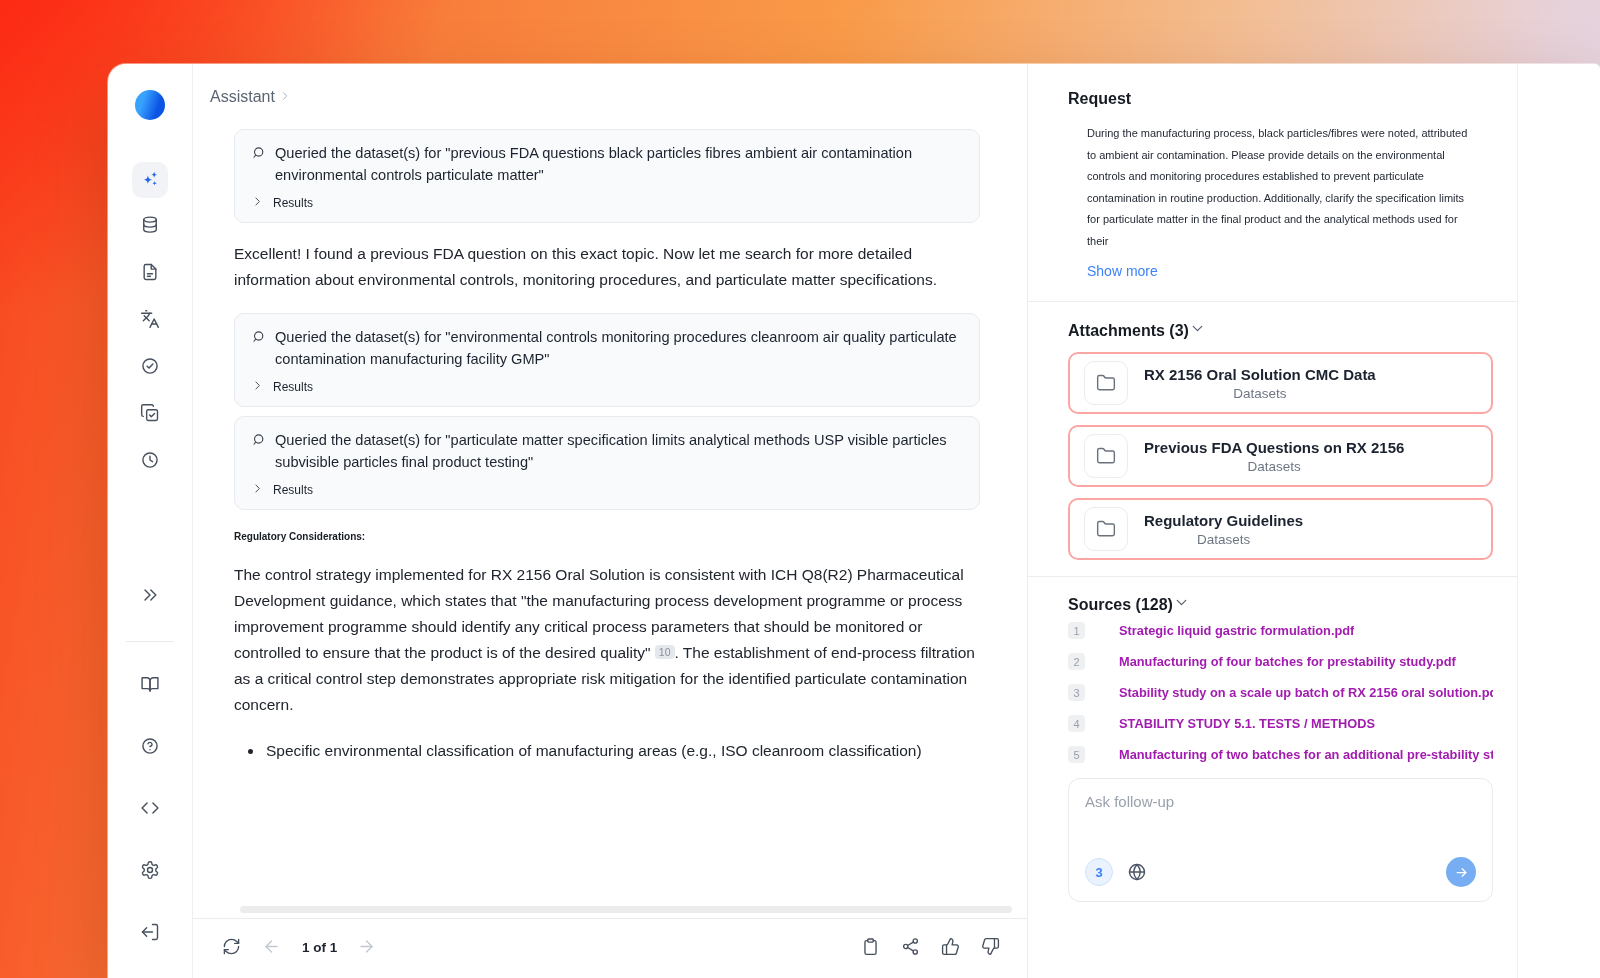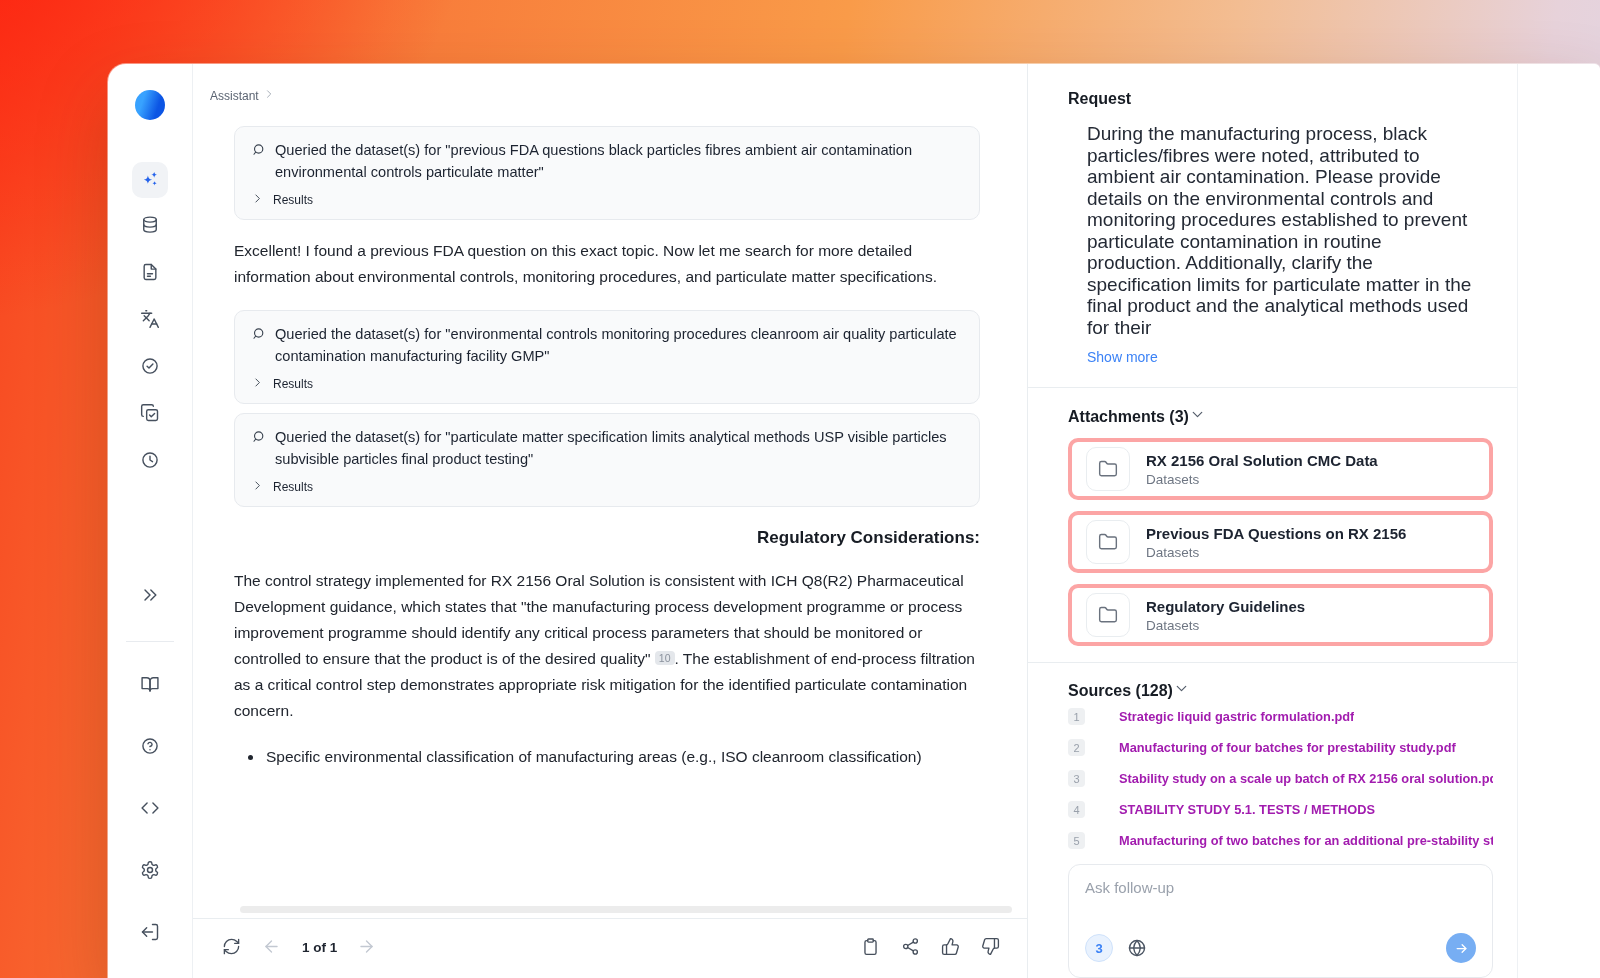--- a/index.html
+++ b/index.html
@@ -24,34 +24,34 @@
   .nav { display:flex; flex-direction:column; gap:11px; align-items:center; }
   .nav-cell { width:36px; height:36px; border-radius:10px; display:flex; align-items:center;
               justify-content:center; color:#46505e; cursor:pointer; }
   .nav-cell.selected { background:#f1f3f6; color:var(--color-accent,#2563eb); }
   .nav-cell svg { width:20px; height:20px; }
   .sidebar-bottom { margin-top:auto; display:flex; flex-direction:column; gap:26px; align-items:center; }
   .side-divider { width:48px; height:1px; background:#e8ebef; }
   .icon-stroke { fill:none; stroke:currentColor; stroke-width:1.7; stroke-linecap:round; stroke-linejoin:round; }
   
   .main { width:834px; flex:none; display:flex; flex-direction:column; position:relative; background:#fff; }
-  .breadcrumb { padding:24px 0 0 17px; display:flex; align-items:center; gap:4px;
-                font-size:12px; color:#5b6472; }
+  .breadcrumb { padding:24px 0 0 17px; display:flex; gap:4px;
+                font-size:16px; color:#5b6472; }
   .breadcrumb svg { width:12px; height:12px; color:#9aa2ad; }
   .content { flex:1 1 auto; overflow:hidden; padding:23px 47px 0 41px; }
   .query-box { background:#f9fafb; border:1px solid #e7eaee; border-radius:10px;
                padding:12px 16px 10px; margin-bottom:18px; }
   .query-line { display:flex; gap:8px; }
   .query-line svg { width:16px; height:16px; flex:none; margin-top:3px; color:#39424f; }
   .query-text { font-size:14.6px; line-height:22px; color:#1c2330; }
   .results-row { display:flex; align-items:center; gap:9px; margin-top:8px; cursor:pointer; }
   .results-row svg { width:13px; height:13px; color:#39424f; }
   .results-label { font-size:12px; color:#1c2330; }
   .msg-para { font-size:15.5px; line-height:26px; color:#20252e; margin:0 0 20px; }
-  .msg-heading { font-size:17px; font-weight:700; color:#171c24; margin:21px 0 20px;text-align:right; }
+  .msg-heading { font-size:10px; font-weight:700; color:#171c24; margin:21px 0 20px; }
   .citation-badge { display:inline-block; background:#e4e7eb; color:#8a919c; font-size:10.5px;
                     line-height:14px; padding:0 4px; border-radius:4px; vertical-align:2px; }
   .bullet-list { margin:0 0 0 30px; }
   .bullet-list li { font-size:15.5px; line-height:26px; color:#20252e; padding-left:2px; }
   .hscrollbar { position:absolute; left:47px; bottom:65px; width:772px; height:7px;
                 background:#ececec; border-radius:4px; }
   .toolbar { flex:none; height:60px; border-top:1px solid #e9edf0; display:flex; align-items:center;
              padding:0 26px 3px 29px; }
   .toolbar-left { display:flex; align-items:center; gap:20px; }
   .toolbar-right { margin-left:auto; display:flex; align-items:center; gap:20px; }
@@ -60,25 +60,25 @@
   .tb-btn.disabled { color:#c2c8d1; }
   .page-label { font-size:13.5px; font-weight:600; color:#1f2530; }
   
   .rightpanel { width:490px; flex:none; border-left:1px solid #e9edf0; background:#fff;
                 display:flex; flex-direction:column; }
   .rp-section { padding:0 24px 0 40px; }
   .rp-title { font-size:16px; font-weight:700; color:#171c24; }
   .rp-header { display:flex; align-items:center; justify-content:flex-start; }
   .rp-header svg { width:17px; height:17px; color:#545d6a; cursor:pointer; }
   .sec-request { padding-top:26px; border-bottom:1px solid #e9edf0; padding-bottom:22px; }
-  .request-body { margin:15px 16px 0 19px; font-size:19px; line-height:21.5px; color:#242a35; }
+  .request-body { margin:15px 16px 0 19px; font-size:11px; line-height:21.5px; color:#242a35; }
   .show-more { margin:11px 0 0 19px; font-size:14px; color:var(--color-link,#3b82f6); cursor:pointer; }
   .sec-attachments { padding-top:18px; padding-bottom:16px; border-bottom:1px solid #e9edf0; }
-  .attach-card { margin-top:11px; height:62px; border:4px solid #fca5a5; border-radius:10px;
-                 display:flex; align-items:center; gap:16px; padding:0 14px; cursor:pointer; background:#fff; }
+  .attach-card { margin-top:11px; height:62px; border:2px solid #fca5a5; border-radius:10px;
+                 display:flex; align-items:center; gap:16px; padding:0 14px; cursor:pointer; background:#fff;text-align:center; }
   .attach-card:first-of-type { margin-top:13px; }
   .folder-box { width:44px; height:44px; border:1px solid #e9edf0; border-radius:10px; flex:none;
                 display:flex; align-items:center; justify-content:center; color:#6a727e; }
   .folder-box svg { width:20px; height:20px; }
   .attach-name { font-size:15px; font-weight:600; color:#1c2330; }
   .attach-type { font-size:13.5px; color:#6e7683; margin-top:3px; }
   .sec-sources { padding-top:17px; }
   .source-row { display:flex; align-items:center; gap:10px; height:31px; cursor:pointer; }
   .source-row:first-of-type { margin-top:9px; }
   .src-num { width:17px; height:17px; flex:none; background:#eef0f2; border-radius:4px; color:#99a0ab;

